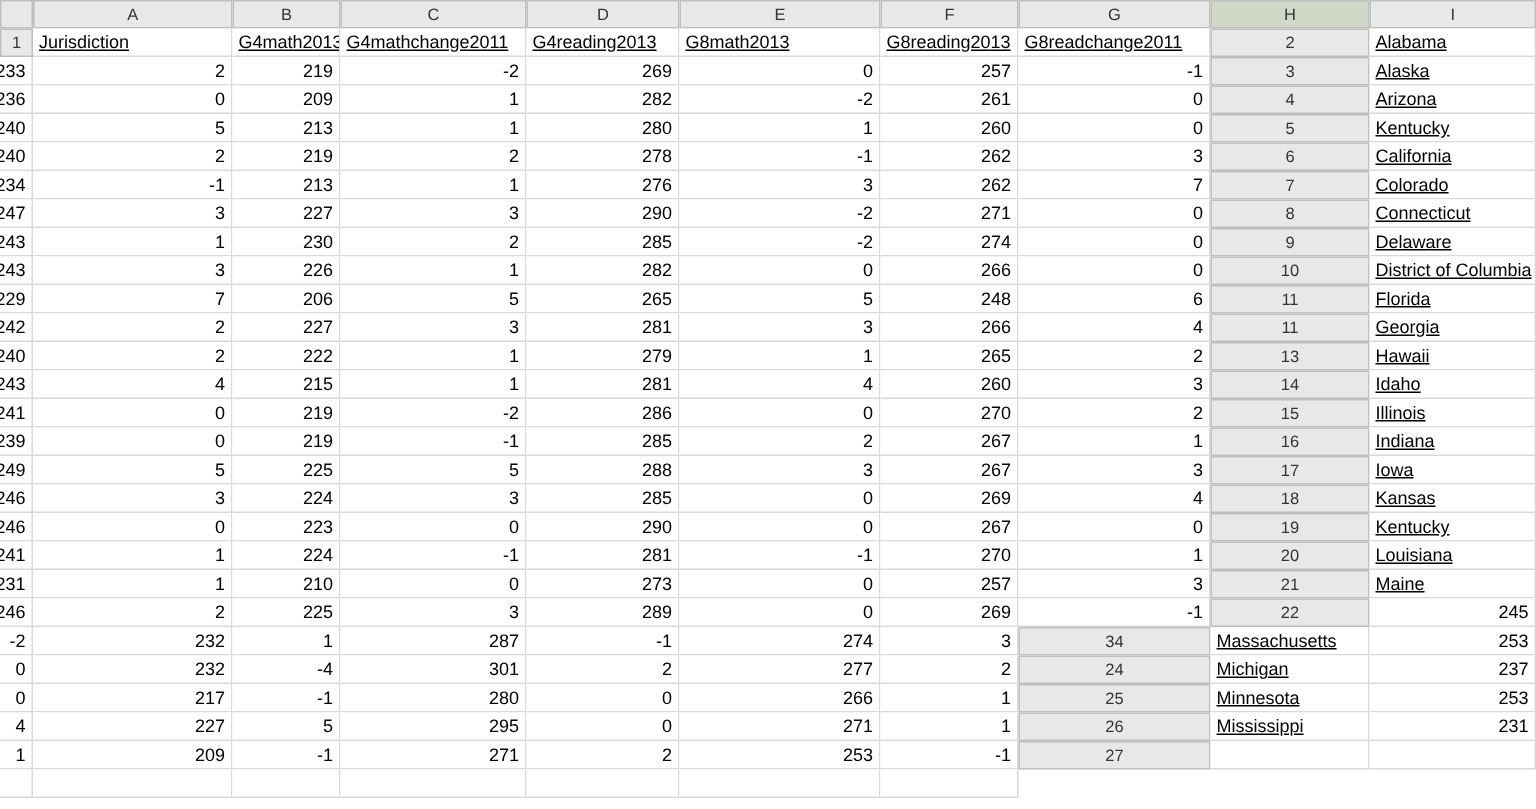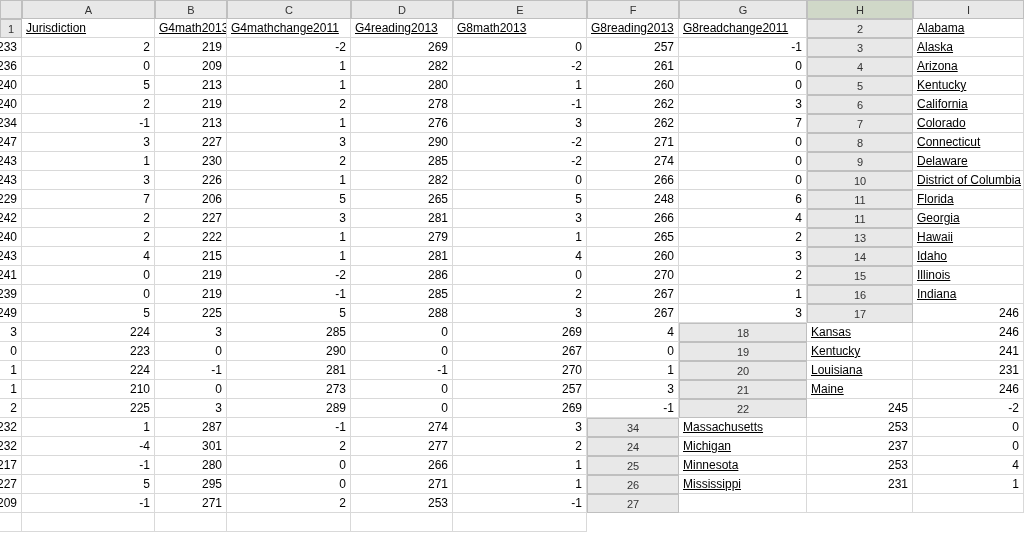--- a/index.html
+++ b/index.html
@@ -213,20 +213,21 @@
     <div class="cell left overflow">Indiana</div>
     <div class="cell right">249</div>
     <div class="cell right">5</div>
     <div class="cell right">225</div>
     <div class="cell right">5</div>
     <div class="cell right">288</div>
     <div class="cell right">3</div>
     <div class="cell right">267</div>
     <div class="cell right">3</div>
     <div class="rowhdr">17</div>
+    <div class="cell left overflow">Iowa</div>
     <div class="cell right">246</div>
     <div class="cell right">3</div>
     <div class="cell right">224</div>
     <div class="cell right">3</div>
     <div class="cell right">285</div>
     <div class="cell right">0</div>
     <div class="cell right">269</div>
     <div class="cell right">4</div>
     <div class="rowhdr">18</div>
     <div class="cell left overflow">Kansas</div>

